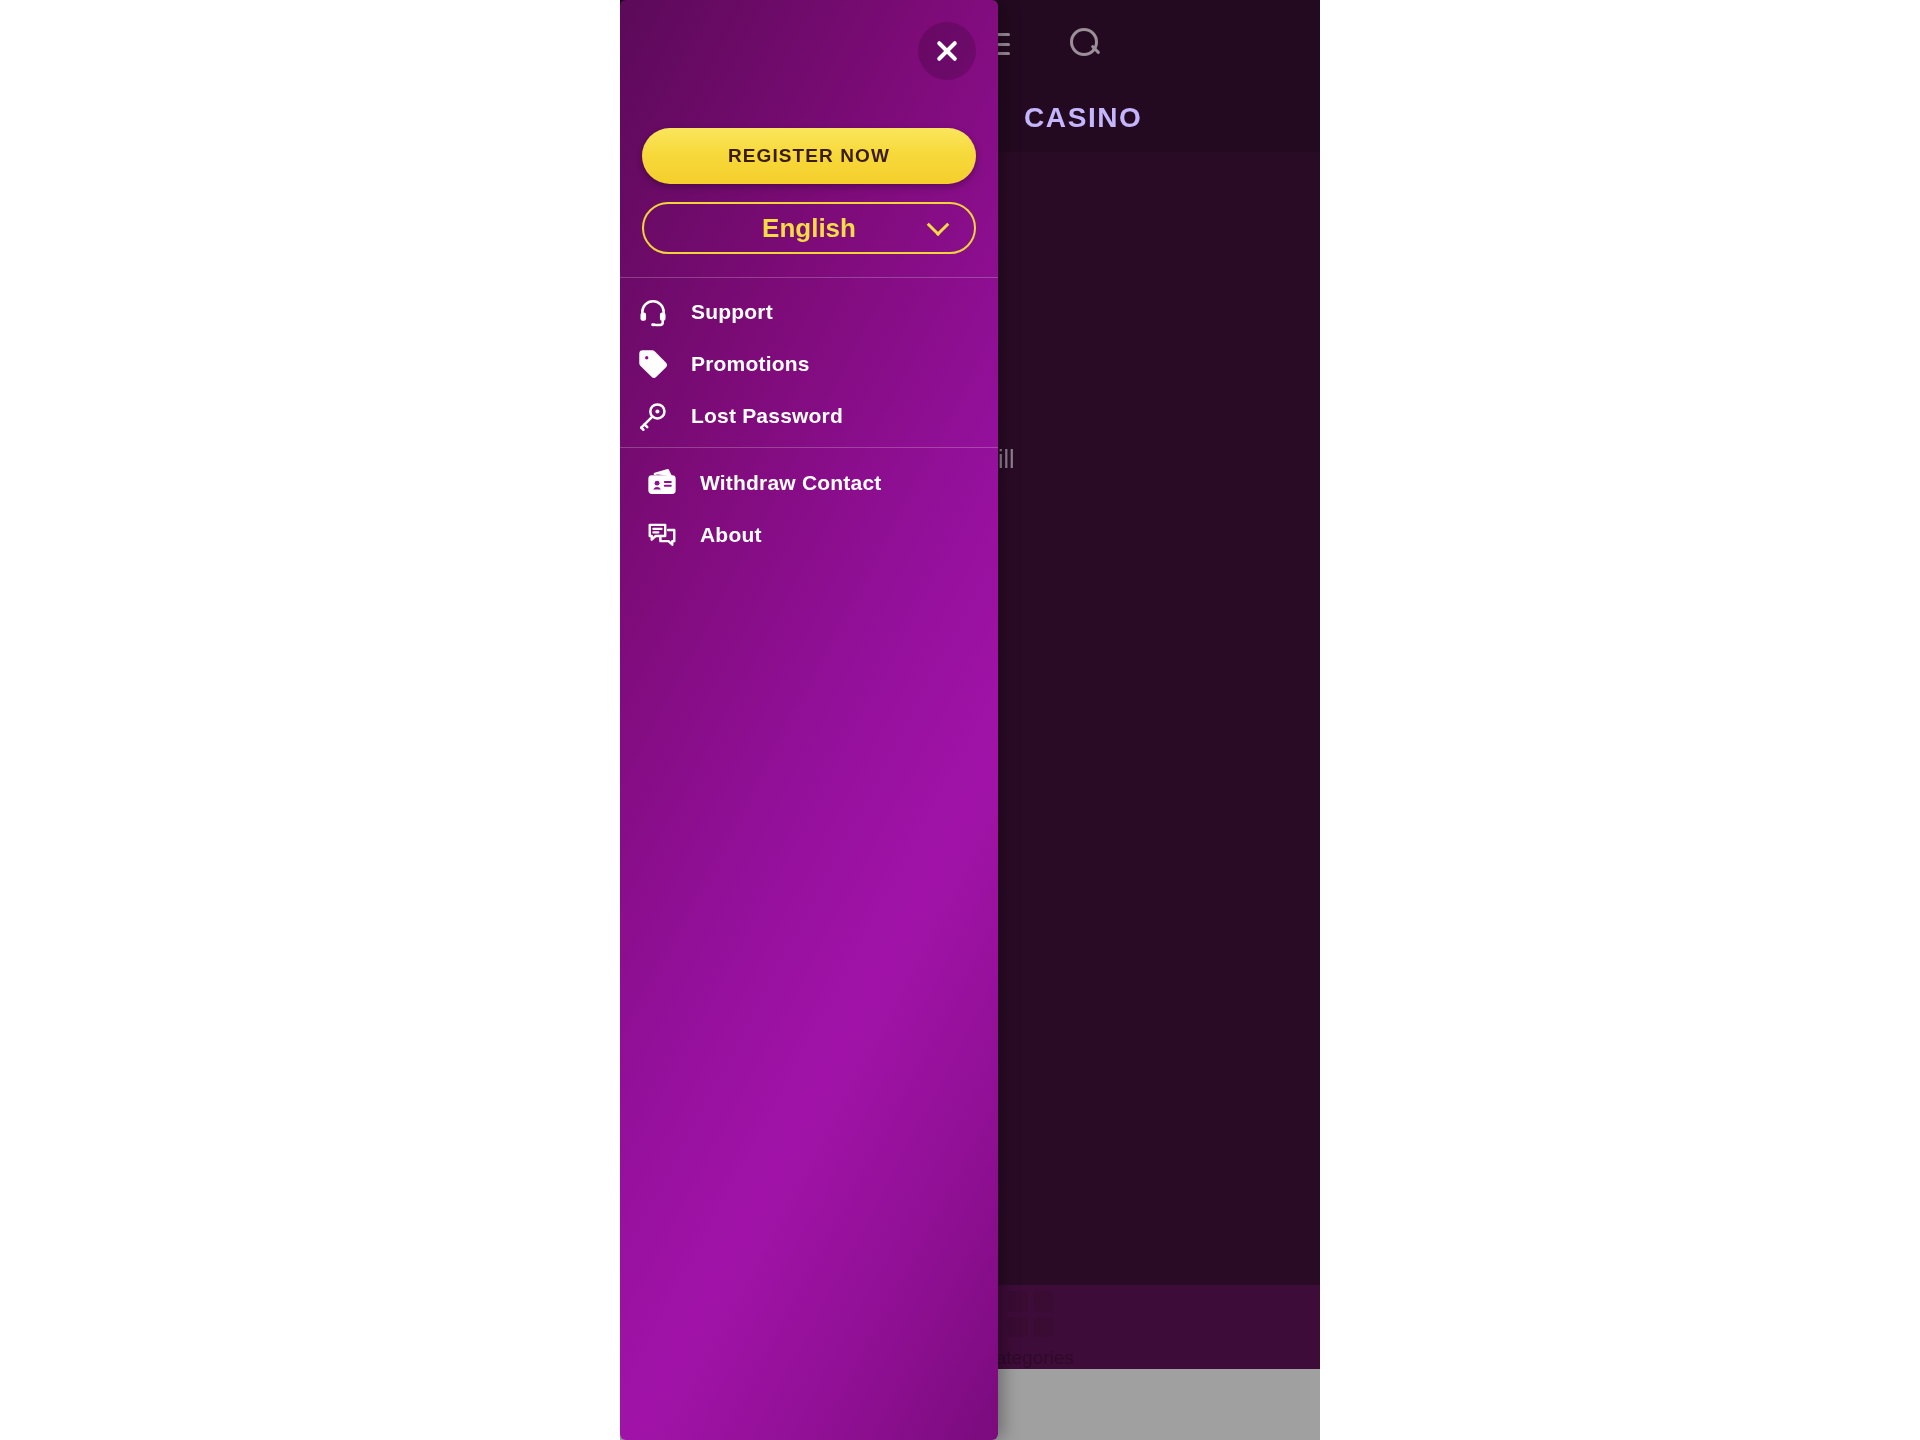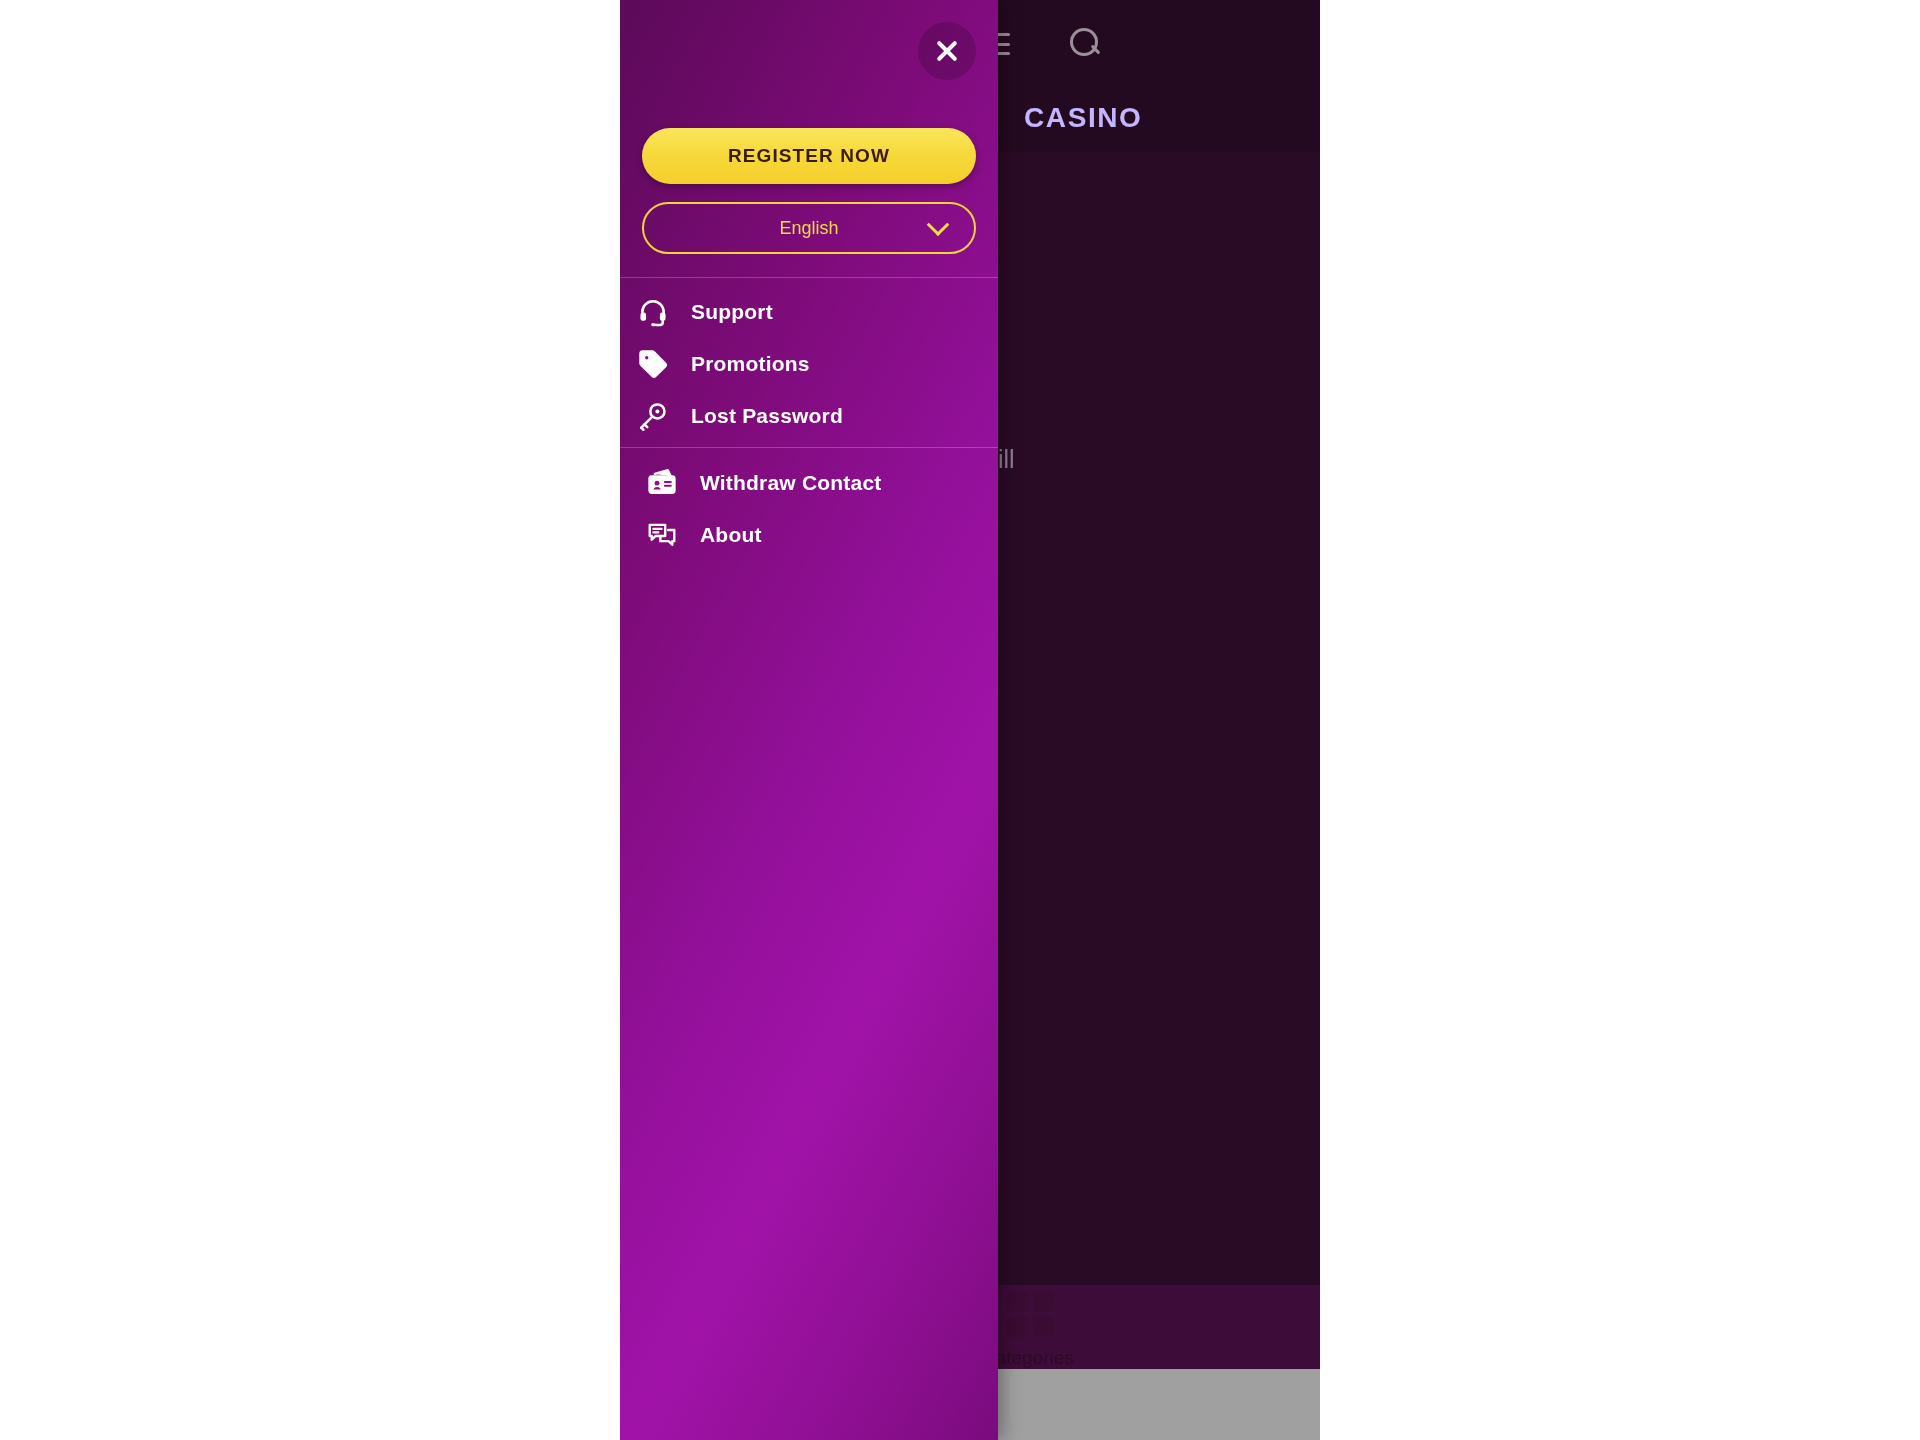--- a/index.html
+++ b/index.html
@@ -148,20 +148,21 @@
 
   
   .drawer {
     position: absolute;
     left: 0; top: 0;
     width: 378px;
     height: 1440px;
     background: linear-gradient(118deg, #5c0a59 0%, #7d0b78 28%, #93109a 52%, #a113a8 68%, #8e0f92 86%, #7a0b7d 100%);
     box-shadow: 4px 0 18px rgba(0,0,0,0.35);
     overflow: hidden;
+    border-radius: 6px;
   }
   .drawer-top {
     position: relative;
     height: 112px;
   }
   .close-btn {
     position: absolute;
     right: 22px; top: 22px;
     width: 58px; height: 58px;
     border-radius: 50%;
@@ -206,22 +207,22 @@
     width: 334px; height: 52px;
     border-radius: 28px;
     border: 2.5px solid #f2d43a;
     box-sizing: border-box;
     display: flex;
     align-items: center;
     justify-content: center;
     cursor: pointer;
   }
   .lang-label {
-    font-size: 18px;
-    font-weight: 400;
+    font-size: 26px;
+    font-weight: 700;
     color: #f5dc45;
   }
   .chev {
     position: absolute;
     right: 28px; top: 50%;
     width: 13px; height: 13px;
     border-right: 3px solid #f5dc45;
     border-bottom: 3px solid #f5dc45;
     transform: translateY(-70%) rotate(45deg);
   }

